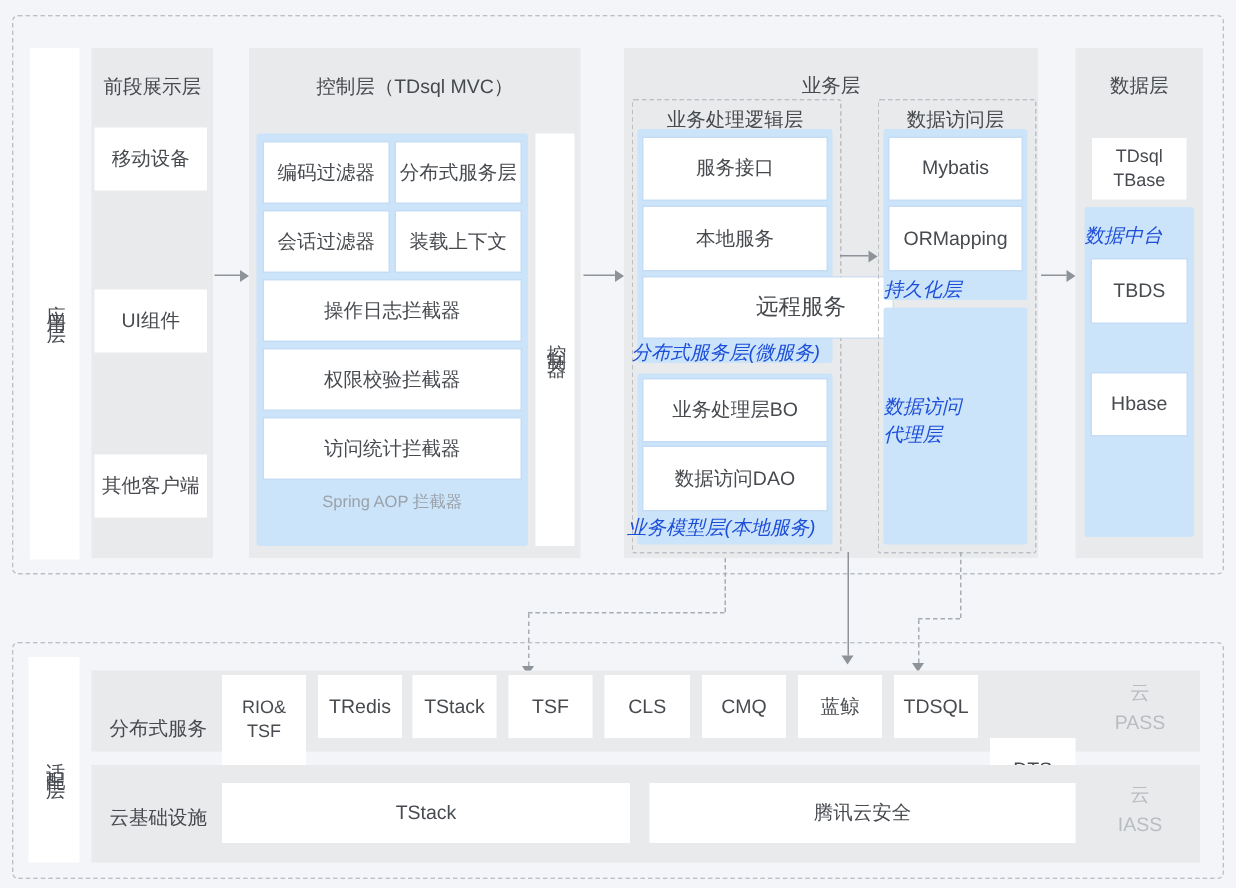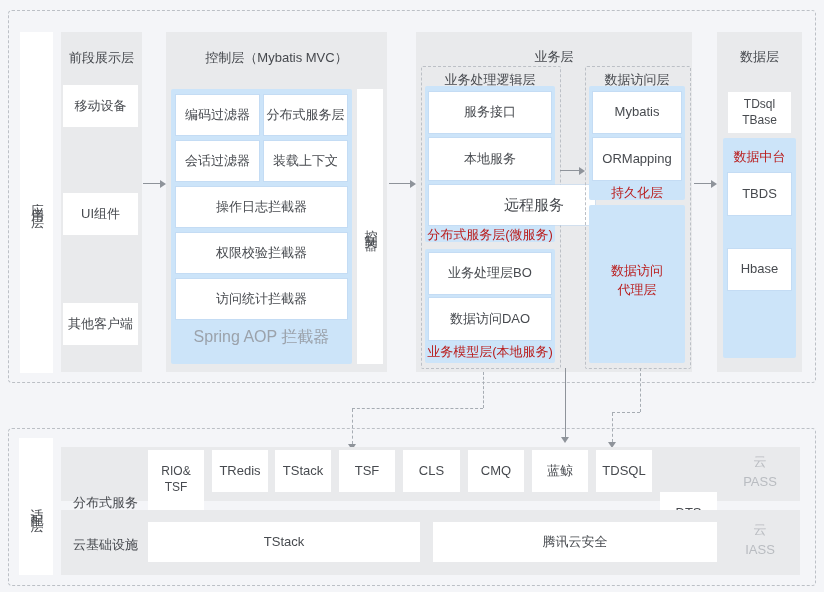--- a/index.html
+++ b/index.html
@@ -9,22 +9,22 @@
   .panel{position:absolute;background:#e9eaec;}
   .wbox{position:absolute;background:#ffffff;display:flex;align-items:center;justify-content:center;
         text-align:center;color:#474a4f;font-size:13px;line-height:1.3;white-space:pre-line;}
   .on-blue{box-shadow:0 0 0 1px rgba(190,214,240,.55);}
   .big{font-size:15px;}
   .small{font-size:12px;}
   .vtext{writing-mode:vertical-lr;text-orientation:upright;letter-spacing:7px;}
   .bluebox{position:absolute;background:#cce4f9;border-radius:2px;}
   .title{position:absolute;color:#46494e;font-size:13px;text-align:center;}
   .label-left{position:absolute;color:#46494e;font-size:13px;}
-  .blabel{position:absolute;color:#b91c1c;font-size:13px;text-align:center;white-space:pre-line;line-height:1.45;}
-  .graylabel{position:absolute;color:#9ba2ab;font-size:16px;text-align:center;}
+  .blabel{position:absolute;color:#1d4ed8;font-size:13px;text-align:left;white-space:pre-line;line-height:1.45;font-style:italic;}
+  .graylabel{position:absolute;color:#9ba2ab;font-size:11px;text-align:center;}
   .cloudlabel{position:absolute;color:#b9bcc1;font-size:13px;text-align:center;white-space:pre-line;line-height:1.5;}
   .dashed-inner{position:absolute;border:1px dashed #bcc0c6;border-radius:2px;}
   .harrow{position:absolute;height:1px;background:#8e939a;}
   .harrow::after{content:"";position:absolute;right:-6px;top:-3.5px;width:0;height:0;
     border-left:6px solid #8e939a;border-top:4px solid transparent;border-bottom:4px solid transparent;}
   .seg-v-dashed{position:absolute;width:0;border-left:1px dashed #a6acb3;}
   .seg-h-dashed{position:absolute;height:0;border-top:1px dashed #a6acb3;}
   .seg-v-solid{position:absolute;width:1px;background:#8e939a;}
   .head-down{position:absolute;width:0;height:0;border-left:4px solid transparent;
     border-right:4px solid transparent;border-top:6px solid #8e939a;}
@@ -38,21 +38,21 @@
 
   <div class="wbox vtext" style="left:20px;top:32px;width:33px;height:341px;">应用层</div>
 
   <div class="panel" style="left:61px;top:32px;width:81px;height:340px;"></div>
   <div class="title" style="left:61px;top:49px;width:81px;">前段展示层</div>
   <div class="wbox" style="left:63px;top:85px;width:75px;height:42px;">移动设备</div>
   <div class="wbox" style="left:63px;top:193px;width:75px;height:42px;">UI组件</div>
   <div class="wbox" style="left:63px;top:303px;width:75px;height:42px;">其他客户端</div>
 
   <div class="panel" style="left:166px;top:32px;width:221px;height:340px;"></div>
-  <div class="title" style="left:166px;top:49px;width:221px;">控制层（Mybatis MVC）</div>
+  <div class="title" style="left:166px;top:49px;width:221px;">控制层（TDsql MVC）</div>
   <div class="bluebox" style="left:171px;top:89px;width:181px;height:275px;"></div>
   <div class="wbox on-blue" style="left:176px;top:95px;width:83px;height:40px;text-align:right;">编码过滤器</div>
   <div class="wbox on-blue" style="left:264px;top:95px;width:83px;height:40px;">分布式服务层</div>
   <div class="wbox on-blue" style="left:176px;top:141px;width:83px;height:40px;">会话过滤器</div>
   <div class="wbox on-blue" style="left:264px;top:141px;width:83px;height:40px;">装载上下文</div>
   <div class="wbox on-blue" style="left:176px;top:187px;width:171px;height:40px;">操作日志拦截器</div>
   <div class="wbox on-blue" style="left:176px;top:233px;width:171px;height:40px;">权限校验拦截器</div>
   <div class="wbox on-blue" style="left:176px;top:279px;width:171px;height:40px;">访问统计拦截器</div>
   <div class="graylabel" style="left:171px;top:327px;width:181px;">Spring AOP 拦截器</div>
   <div class="wbox vtext" style="left:357px;top:89px;width:26px;height:275px;letter-spacing:5px;">控制器</div>
@@ -107,21 +107,21 @@
   <div class="seg-v-dashed" style="left:640px;top:368px;height:44px;"></div>
   <div class="seg-h-dashed" style="left:612px;top:412px;width:28px;"></div>
   <div class="seg-v-dashed" style="left:612px;top:413px;height:29px;"></div>
   <div class="head-down" style="left:608px;top:442px;"></div>
 
   <div class="dashed-section" style="left:8px;top:428px;width:806px;height:156px;"></div>
 
   <div class="wbox vtext" style="left:19px;top:438px;width:34px;height:137px;letter-spacing:6px;">适配层</div>
 
   <div class="panel" style="left:61px;top:447px;width:739px;height:54px;"></div>
-  <div class="label-left" style="left:73px;top:494px;">分布式服务</div>
+  <div class="label-left" style="left:73px;top:477px;">分布式服务</div>
   <div class="wbox small" style="left:148px;top:450px;width:56px;height:60px;">RIO&amp;
 TSF</div>
   <div class="wbox" style="left:212px;top:450px;width:56px;height:42px;">TRedis</div>
   <div class="wbox" style="left:275px;top:450px;width:56px;height:42px;">TStack</div>
   <div class="wbox" style="left:339px;top:450px;width:56px;height:42px;">TSF</div>
   <div class="wbox" style="left:403px;top:450px;width:57px;height:42px;">CLS</div>
   <div class="wbox" style="left:532px;top:450px;width:56px;height:42px;">蓝鲸</div>
   <div class="wbox" style="left:468px;top:450px;width:56px;height:42px;">CMQ</div>
   <div class="wbox" style="left:596px;top:450px;width:56px;height:42px;">TDSQL</div>
   <div class="wbox" style="left:660px;top:476px;width:57px;height:42px;margin-top:16px;">DTS</div>

